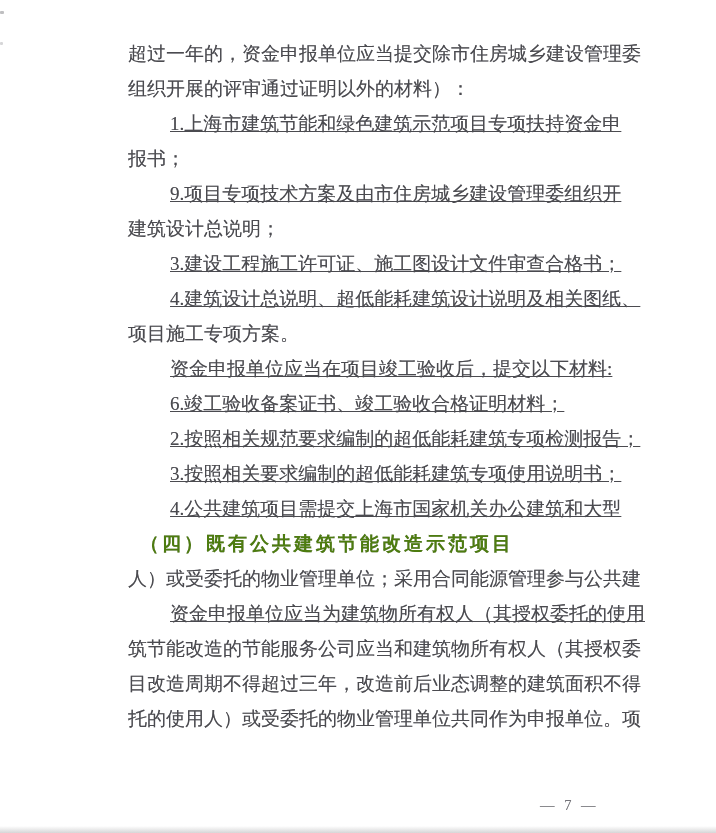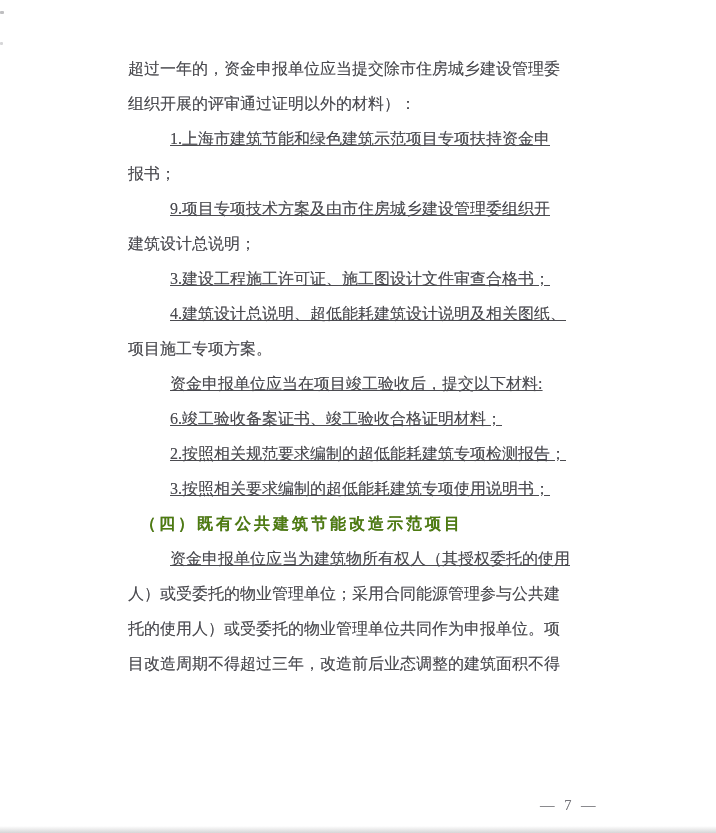--- a/index.html
+++ b/index.html
@@ -16,23 +16,23 @@
   }
   .page {
     position: absolute;
     left: 0; top: 0;
     width: 716px; height: 833px;
     background: #ffffff;
   }
   .textblock {
     position: absolute;
     left: 128px;
-    top: 51px;
+    top: 36px;
     width: 518px;
-    font-size: 16px;
+    font-size: 19px;
     line-height: 35px;
     color: #4b4b50;
     text-shadow: 0 0 0.6px rgba(90,90,95,0.55);
   }
   .line {
     height: 35px;
     white-space: nowrap;
     text-align: left;
   }
   .line.ind {
@@ -87,23 +87,25 @@
       <div class="line">报书；</div>
       <div class="line ind">9.项目专项技术方案及由市住房城乡建设管理委组织开</div>
       <div class="line">建筑设计总说明；</div>
       <div class="line ind">3.建设工程施工许可证、施工图设计文件审查合格书；</div>
       <div class="line ind">4.建筑设计总说明、超低能耗建筑设计说明及相关图纸、</div>
       <div class="line">项目施工专项方案。</div>
       <div class="line ind">资金申报单位应当在项目竣工验收后，提交以下材料:</div>
       <div class="line ind">6.竣工验收备案证书、竣工验收合格证明材料；</div>
       <div class="line ind">2.按照相关规范要求编制的超低能耗建筑专项检测报告；</div>
       <div class="line ind">3.按照相关要求编制的超低能耗建筑专项使用说明书；</div>
+      <div class="line ind">4.公共建筑项目需提交上海市国家机关办公建筑和大型</div>
       <div class="line hind bold">（四）既有公共建筑节能改造示范项目</div>
+      <div class="line">人）或受委托的物业管理单位；采用合同能源管理参与公共建</div>
       <div class="line ind">资金申报单位应当为建筑物所有权人（其授权委托的使用</div>
-      <div class="line">人）或受委托的物业管理单位；采用合同能源管理参与公共建</div>
+      <div class="line">筑节能改造的节能服务公司应当和建筑物所有权人（其授权委</div>
+      <div class="line">目改造周期不得超过三年，改造前后业态调整的建筑面积不得</div>
       <div class="line">托的使用人）或受委托的物业管理单位共同作为申报单位。项</div>
-      <div class="line">目改造周期不得超过三年，改造前后业态调整的建筑面积不得</div>
     </div>
   <div class="pagenum">— 7 —</div>
   <div class="scan-speck speck-1"></div>
   <div class="scan-speck speck-2"></div>
   <div class="scan-shadow-bottom"></div>
 </div>
 
 </body></html>

